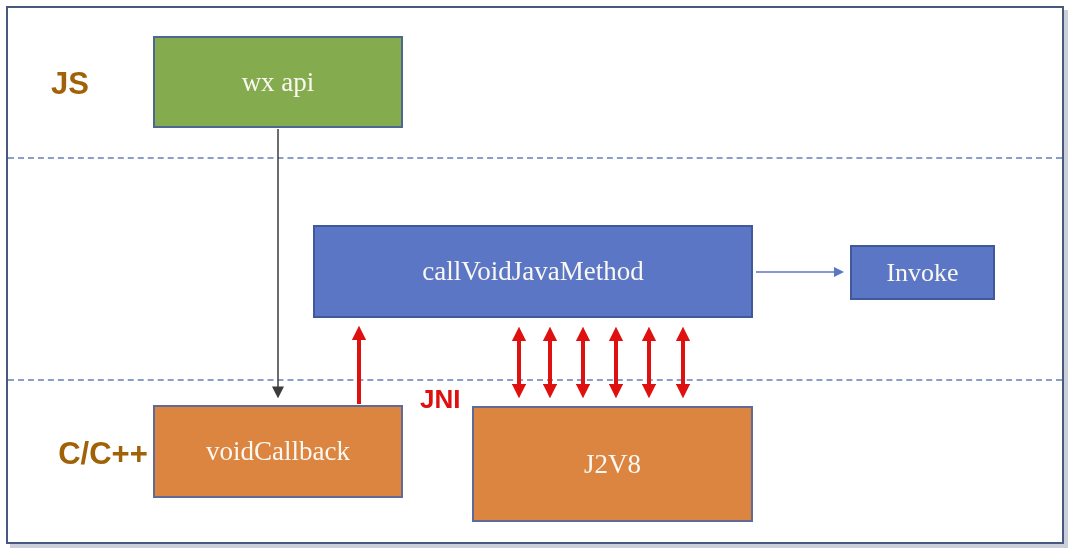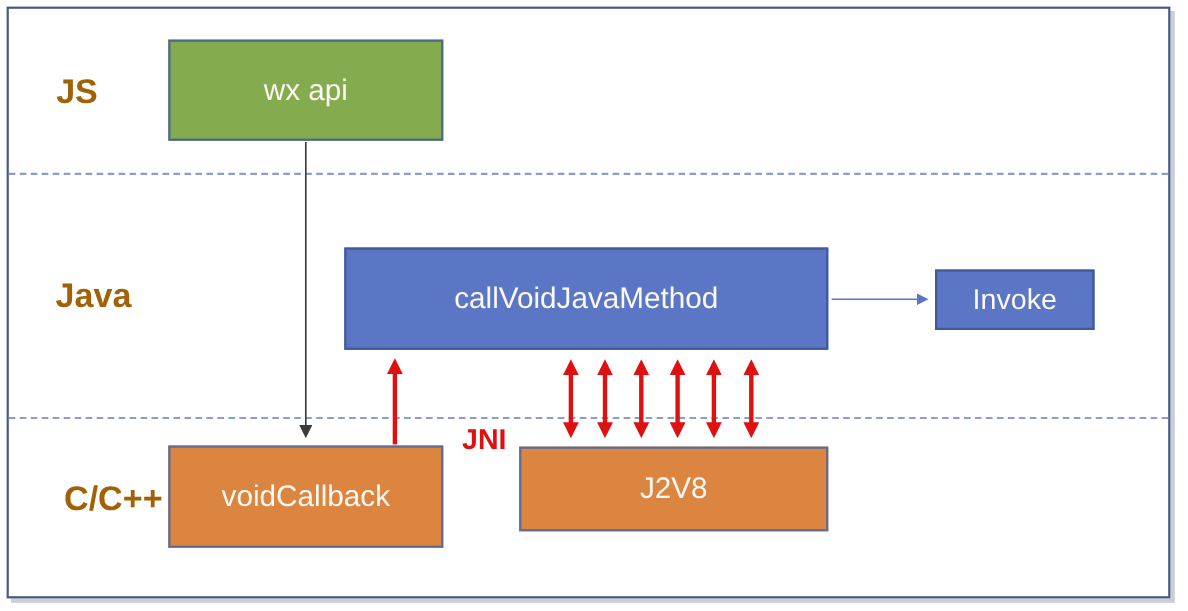--- a/index.html
+++ b/index.html
@@ -14,48 +14,47 @@
   }
   .divider{position:absolute;left:8px;width:1054px;height:0;border-top:2px dashed #8b9dc9;}
   .divider.d1{top:157px;}
   .divider.d2{top:379px;}
   .layer-label{
     position:absolute;color:#a16207;font-weight:bold;font-size:31px;
     transform:translate(-50%,-50%);letter-spacing:0px;white-space:nowrap;
   }
   .node{
     position:absolute;display:flex;align-items:center;justify-content:center;
-    color:#faf8f2;font-size:27px;box-sizing:border-box;
+    color:#faf8f2;font-size:27px;box-sizing:border-box;font-family:Liberation Serif, serif;
   }
   .node.green{background:#84AB4E;border:2px solid #4d6890;}
   .node.blue{background:#5B76C4;border:2px solid #41599C;}
   .node.orange{background:#DC8540;border:2px solid #5F6B96;}
   .wx-api{left:153px;top:36px;width:250px;height:92px;}
   .call-void{left:313px;top:225px;width:440px;height:93px;}
   .invoke{left:850px;top:245px;width:145px;height:55px;font-size:26px;}
   .void-callback{left:153px;top:405px;width:250px;height:93px;}
-  .j2v8{left:472px;top:406px;width:281px;height:77px;}
+  .j2v8{left:472px;top:406px;width:281px;height:116px;}
   .arrows{position:absolute;left:0;top:0;width:1080px;height:555px;pointer-events:none;}
   .jni-label{
     position:absolute;left:417px;top:361px;padding:0 3px;
     color:#DE1010;font-weight:bold;font-size:26px;background:#ffffff;line-height:1.0;margin-top:25px;
   }
 </style>
 </head>
 <body>
 
 <div class="stage">
 
   <div class="frame"></div>
 
   <div class="divider d1"></div>
   <div class="divider d2"></div>
 
   <div class="layer-label" style="left:70px;top:84px;">JS</div>
-  <div class="layer-label" style="left:85px;top:269px;">Java</div>
   <div class="layer-label" style="left:76px;top:454px;margin-left:27px;">C/C++</div>
 
   <div class="node green wx-api">wx api</div>
   <div class="node blue call-void">callVoidJavaMethod</div>
   <div class="node blue invoke">Invoke</div>
   <div class="node orange void-callback">voidCallback</div>
   <div class="node orange j2v8">J2V8</div>
 
   <svg class="arrows" viewBox="0 0 1080 555">
     <defs>

